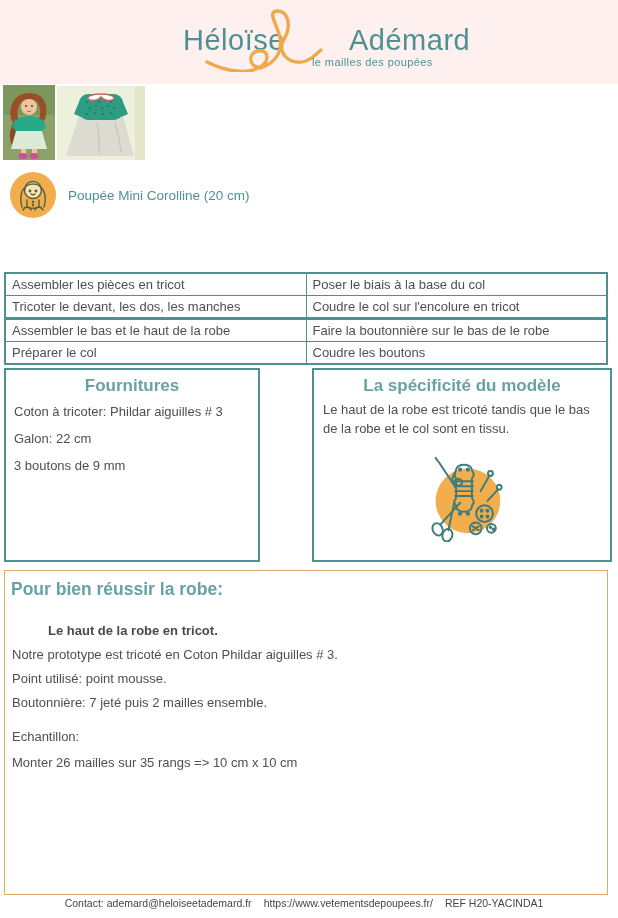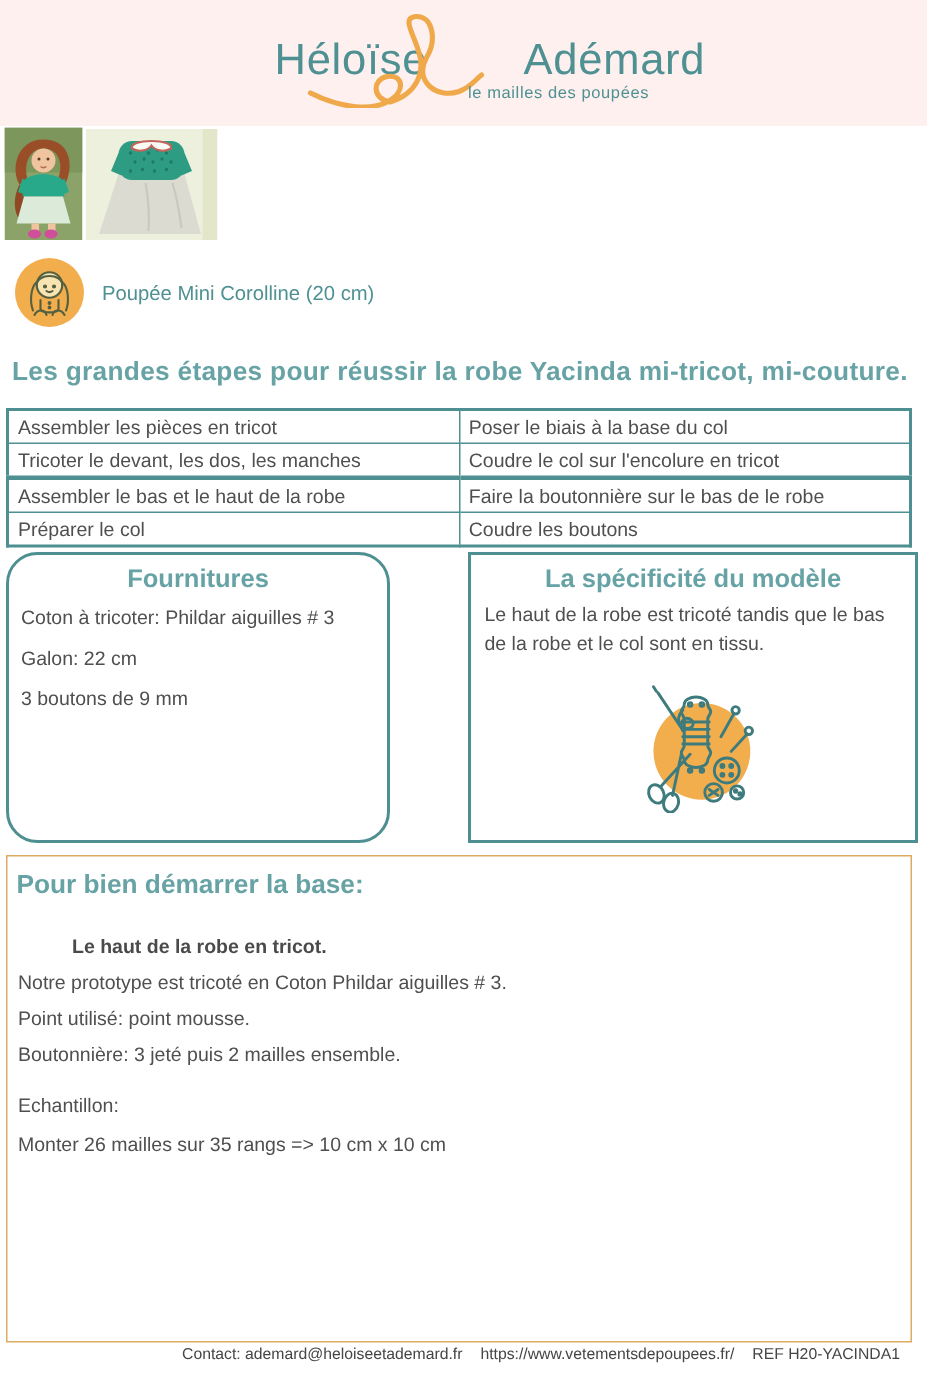--- a/index.html
+++ b/index.html
@@ -21,34 +21,34 @@
   .page-title{position:absolute;left:8px;top:237px;width:606px;font-size:17.5px;font-weight:bold;
               color:var(--teal-light,#67a3a5);letter-spacing:.2px;}
   
   .steps{position:absolute;left:4px;top:272px;width:604px;border-collapse:collapse;}
   .steps td{width:50%;height:21px;border:1px solid var(--border-teal,#4e8f91);
             font-size:13px;color:var(--text,#4f4f4f);padding:0 0 0 6px;}
   .steps{border:2px solid var(--border-teal,#4e8f91);}
   .steps tr.sep td{border-top:3px solid var(--border-teal,#4e8f91);}
   
   .box{position:absolute;top:368px;height:194px;border:2px solid var(--border-teal,#4e8f91);box-sizing:border-box;background:#fff;}
-  .box-left{left:4px;width:256px;border-radius:21px;}
+  .box-left{left:4px;width:256px;}
   .box-right{left:312px;width:300px;}
   .box-title{margin:6px 0 2px 0;text-align:center;font-size:17px;font-weight:bold;color:var(--teal-light,#67a3a5);}
   .supply-item{margin:0 0 0 8px;font-size:13px;line-height:27px;color:var(--text,#4f4f4f);}
   .spec-text{margin:4px 9px 12px 9px;font-size:13px;line-height:19px;color:var(--text,#4f4f4f);}
   .sewing-icon{position:absolute;left:105px;top:82px;}
   
   .start-box{position:absolute;left:4px;top:570px;width:604px;height:325px;border:1px solid var(--orange-border,#ddab63);
              box-sizing:border-box;background:#fff;}
   .start-title{margin:8px 0 0 6px;font-size:17.5px;font-weight:bold;color:var(--teal-light,#67a3a5);}
   .start-lead{position:absolute;left:7px;top:52px;font-size:13px;font-weight:bold;color:#4a4a4a;padding-left:36px;}
   .start-line{position:absolute;left:7px;font-size:13px;color:var(--text,#4f4f4f);}
   
-  .footer{position:absolute;left:0px;top:897px;width:618px;display:flex;justify-content:flex-end;
+  .footer{position:absolute;left:0px;top:897px;width:618px;display:flex;justify-content:center;
           font-size:10.5px;color:var(--footer-text,#454545);box-sizing:border-box;padding:0 18px 0 8px;}
   .footer .grp{display:flex;gap:12px;}
   .footer a{color:var(--footer-text,#454545);text-decoration:none;}
 </style>
 </head>
 <body>
 
 <div class="page">
 
   <div class="header">
@@ -117,21 +117,20 @@
       <path d="M13 38 C 15 34, 20 34, 21 38 M25 38 C 26 34, 31 34, 33 38"></path>
       <circle cx="20" cy="19" r="0.7" fill="#54603f"></circle>
         <circle cx="26" cy="19" r="0.7" fill="#54603f"></circle>
       <path d="M21 22 q2 1.5 4 0"></path>
       <circle cx="23" cy="30" r="0.6" fill="#54603f"></circle>
         <circle cx="23" cy="33" r="0.6" fill="#54603f"></circle>
     </g>
   </svg>
   <div class="doll-label">Poupée Mini Corolline (20 cm)</div>
 
-  <div class="page-title">Les grandes étapes pour réussir la robe Yacinda mi-tricot, mi-couture.</div>
 
   <table class="steps">
     <tbody>
       <tr>
         <td>Assembler les pièces en tricot</td>
         <td>Poser le biais à la base du col</td>
       </tr>
       <tr>
         <td>Tricoter le devant, les dos, les manches</td>
         <td>Coudre le col sur l'encolure en tricot</td>
@@ -181,25 +180,25 @@
           <circle cx="73" cy="77" r="0.8" fill="#3e7b7d"></circle>
           <circle cx="76" cy="79" r="0.8" fill="#3e7b7d"></circle>
         <path d="M42 52 L 22 74 M36 52 L 30 80"></path>
         <ellipse cx="19" cy="79" rx="5" ry="6.5" transform="rotate(-25 19 79)"></ellipse>
         <ellipse cx="29" cy="85" rx="5" ry="6.5" transform="rotate(15 29 85)"></ellipse>
       </g>
     </svg>
   </div>
 
   <div class="start-box">
-    <div class="start-title">Pour bien démarrer la base:</div>
+    <div class="start-title">Pour bien réussir la robe:</div>
     <div class="start-lead">Le haut de la robe en tricot.</div>
     <div class="start-line" style="top:76px">Notre prototype est tricoté en Coton Phildar aiguilles # 3.</div>
     <div class="start-line" style="top:100px">Point utilisé: point mousse.</div>
-    <div class="start-line" style="top:124px">Boutonnière: 3 jeté puis 2 mailles ensemble.</div>
+    <div class="start-line" style="top:124px">Boutonnière: 7 jeté puis 2 mailles ensemble.</div>
     <div class="start-line" style="top:158px">Echantillon:</div>
     <div class="start-line" style="top:184px">Monter 26 mailles sur 35 rangs =&gt; 10 cm x 10 cm</div>
   </div>
 
   <div class="footer">
     <div class="grp">
       <a href="#">Contact: ademard@heloiseetademard.fr</a>
       <a href="#">https://www.vetementsdepoupees.fr/</a>
       <span>REF H20-YACINDA</span>
     </div>

